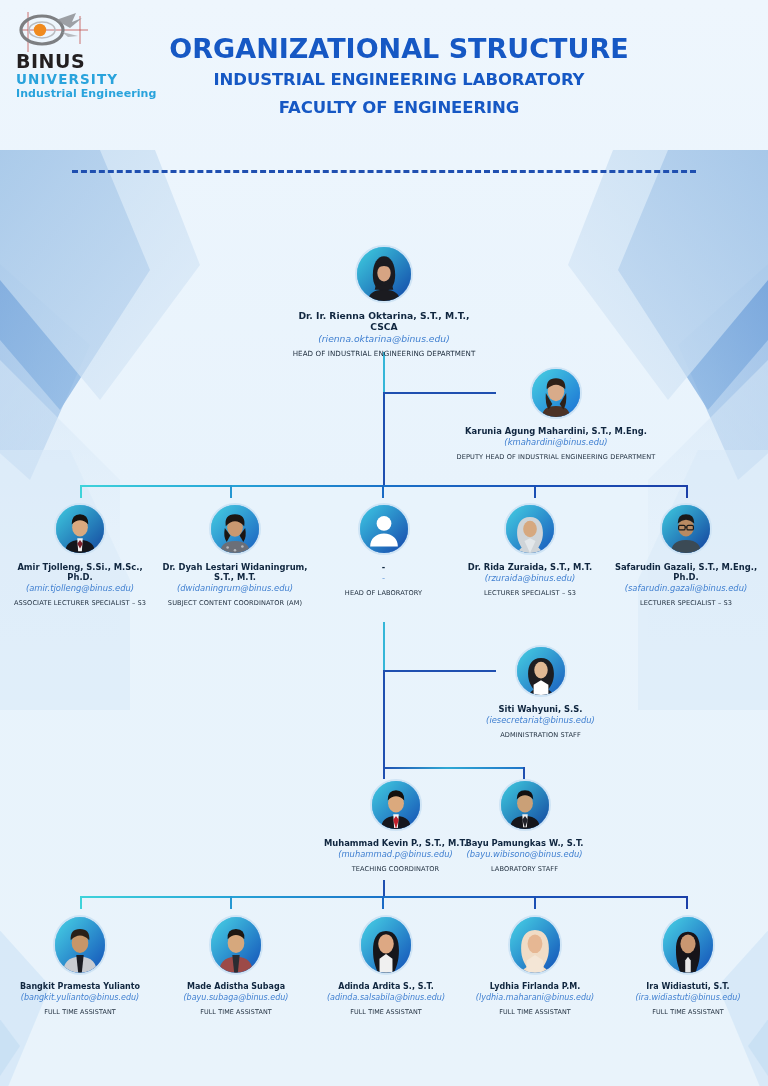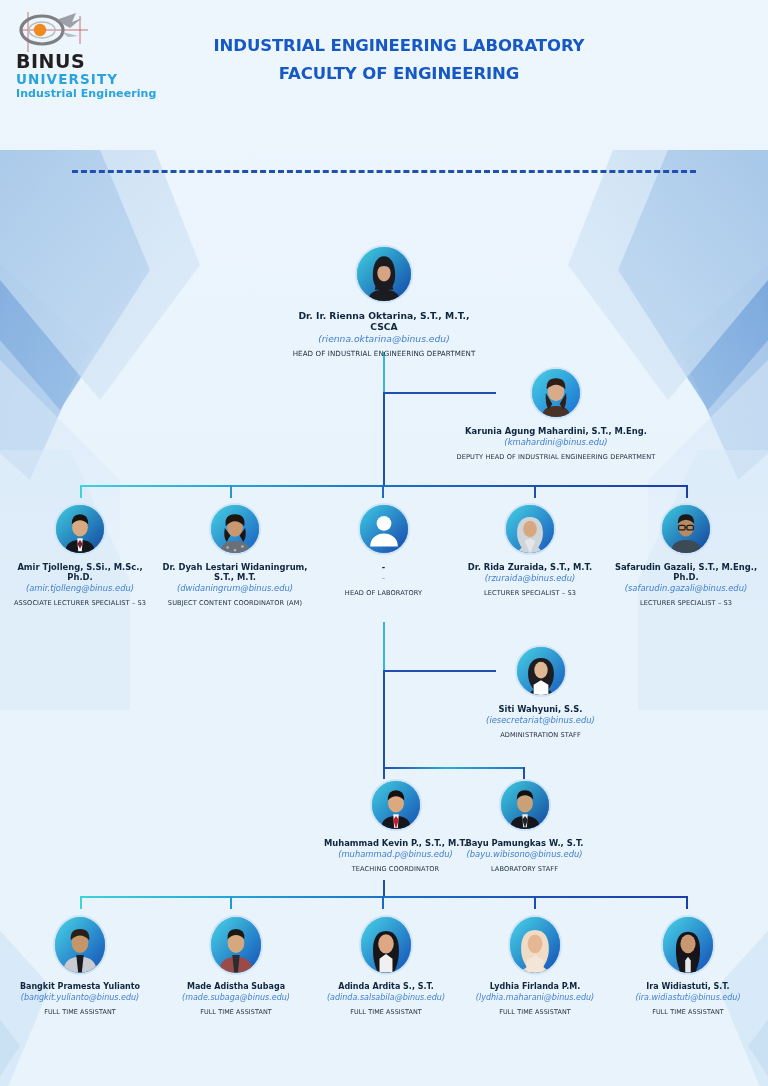--- a/index.html
+++ b/index.html
@@ -228,20 +228,21 @@
         </svg>
       </div>
       <div class="logo-text">
         <div class="logo-binus">BINUS</div>
         <div class="logo-univ">UNIVERSITY</div>
         <div class="logo-dept">Industrial Engineering</div>
       </div>
     </div>
 
     <div class="titles">
+      <div class="title-main">ORGANIZATIONAL STRUCTURE</div>
       <div class="title-sub">INDUSTRIAL ENGINEERING LABORATORY</div>
       <div class="title-sub">FACULTY OF ENGINEERING</div>
     </div>
   </div>
 
   <div class="divider-dash"></div>
 
   <div class="conn vline-light" style="left:383px; top:352px; height:40px;"></div>
   <div class="conn vline" style="left:383px; top:392px; height:93px;"></div>
 
@@ -521,21 +522,21 @@
             </linearGradient>
           </defs>
         <rect width="54" height="60" fill="url(#av12)"></rect>
         <path d="M27 43 c-13 0 -18 7 -18 17 h36 c0 -10 -5 -17 -18 -17z" fill="#9c4a48"></path>
         <path d="M23 41 h8 l-2 19 h-4z" fill="#2a2c32"></path>
         <ellipse cx="27" cy="28" rx="9" ry="11" fill="#d6a87d"></ellipse>
         <path d="M18 24 q9 -9 18 0 q1 -11 -9 -11 q-10 0 -9 11z" fill="#1e1813"></path>
       </svg>
     </div>
     <div class="p-name">Made Adistha Subaga</div>
-    <div class="p-mail">(made.subaga@binus.edu)</div>
+    <div class="p-mail">(bayu.subaga@binus.edu)</div>
     <div class="p-role">FULL TIME ASSISTANT</div>
   </div>
 
   <div class="node sz-sm" style="left:312px; top:915px; width:148px;">
     <div class="avatar" style="width:54px; height:60px;">
       <svg class="face" viewBox="0 0 54 60">
         <defs>
             <linearGradient id="av13" x1="0" y1="0" x2="1" y2="1">
           <stop offset="0%" stop-color="#48d4e6"></stop>
               <stop offset="100%" stop-color="#1350b8"></stop>

